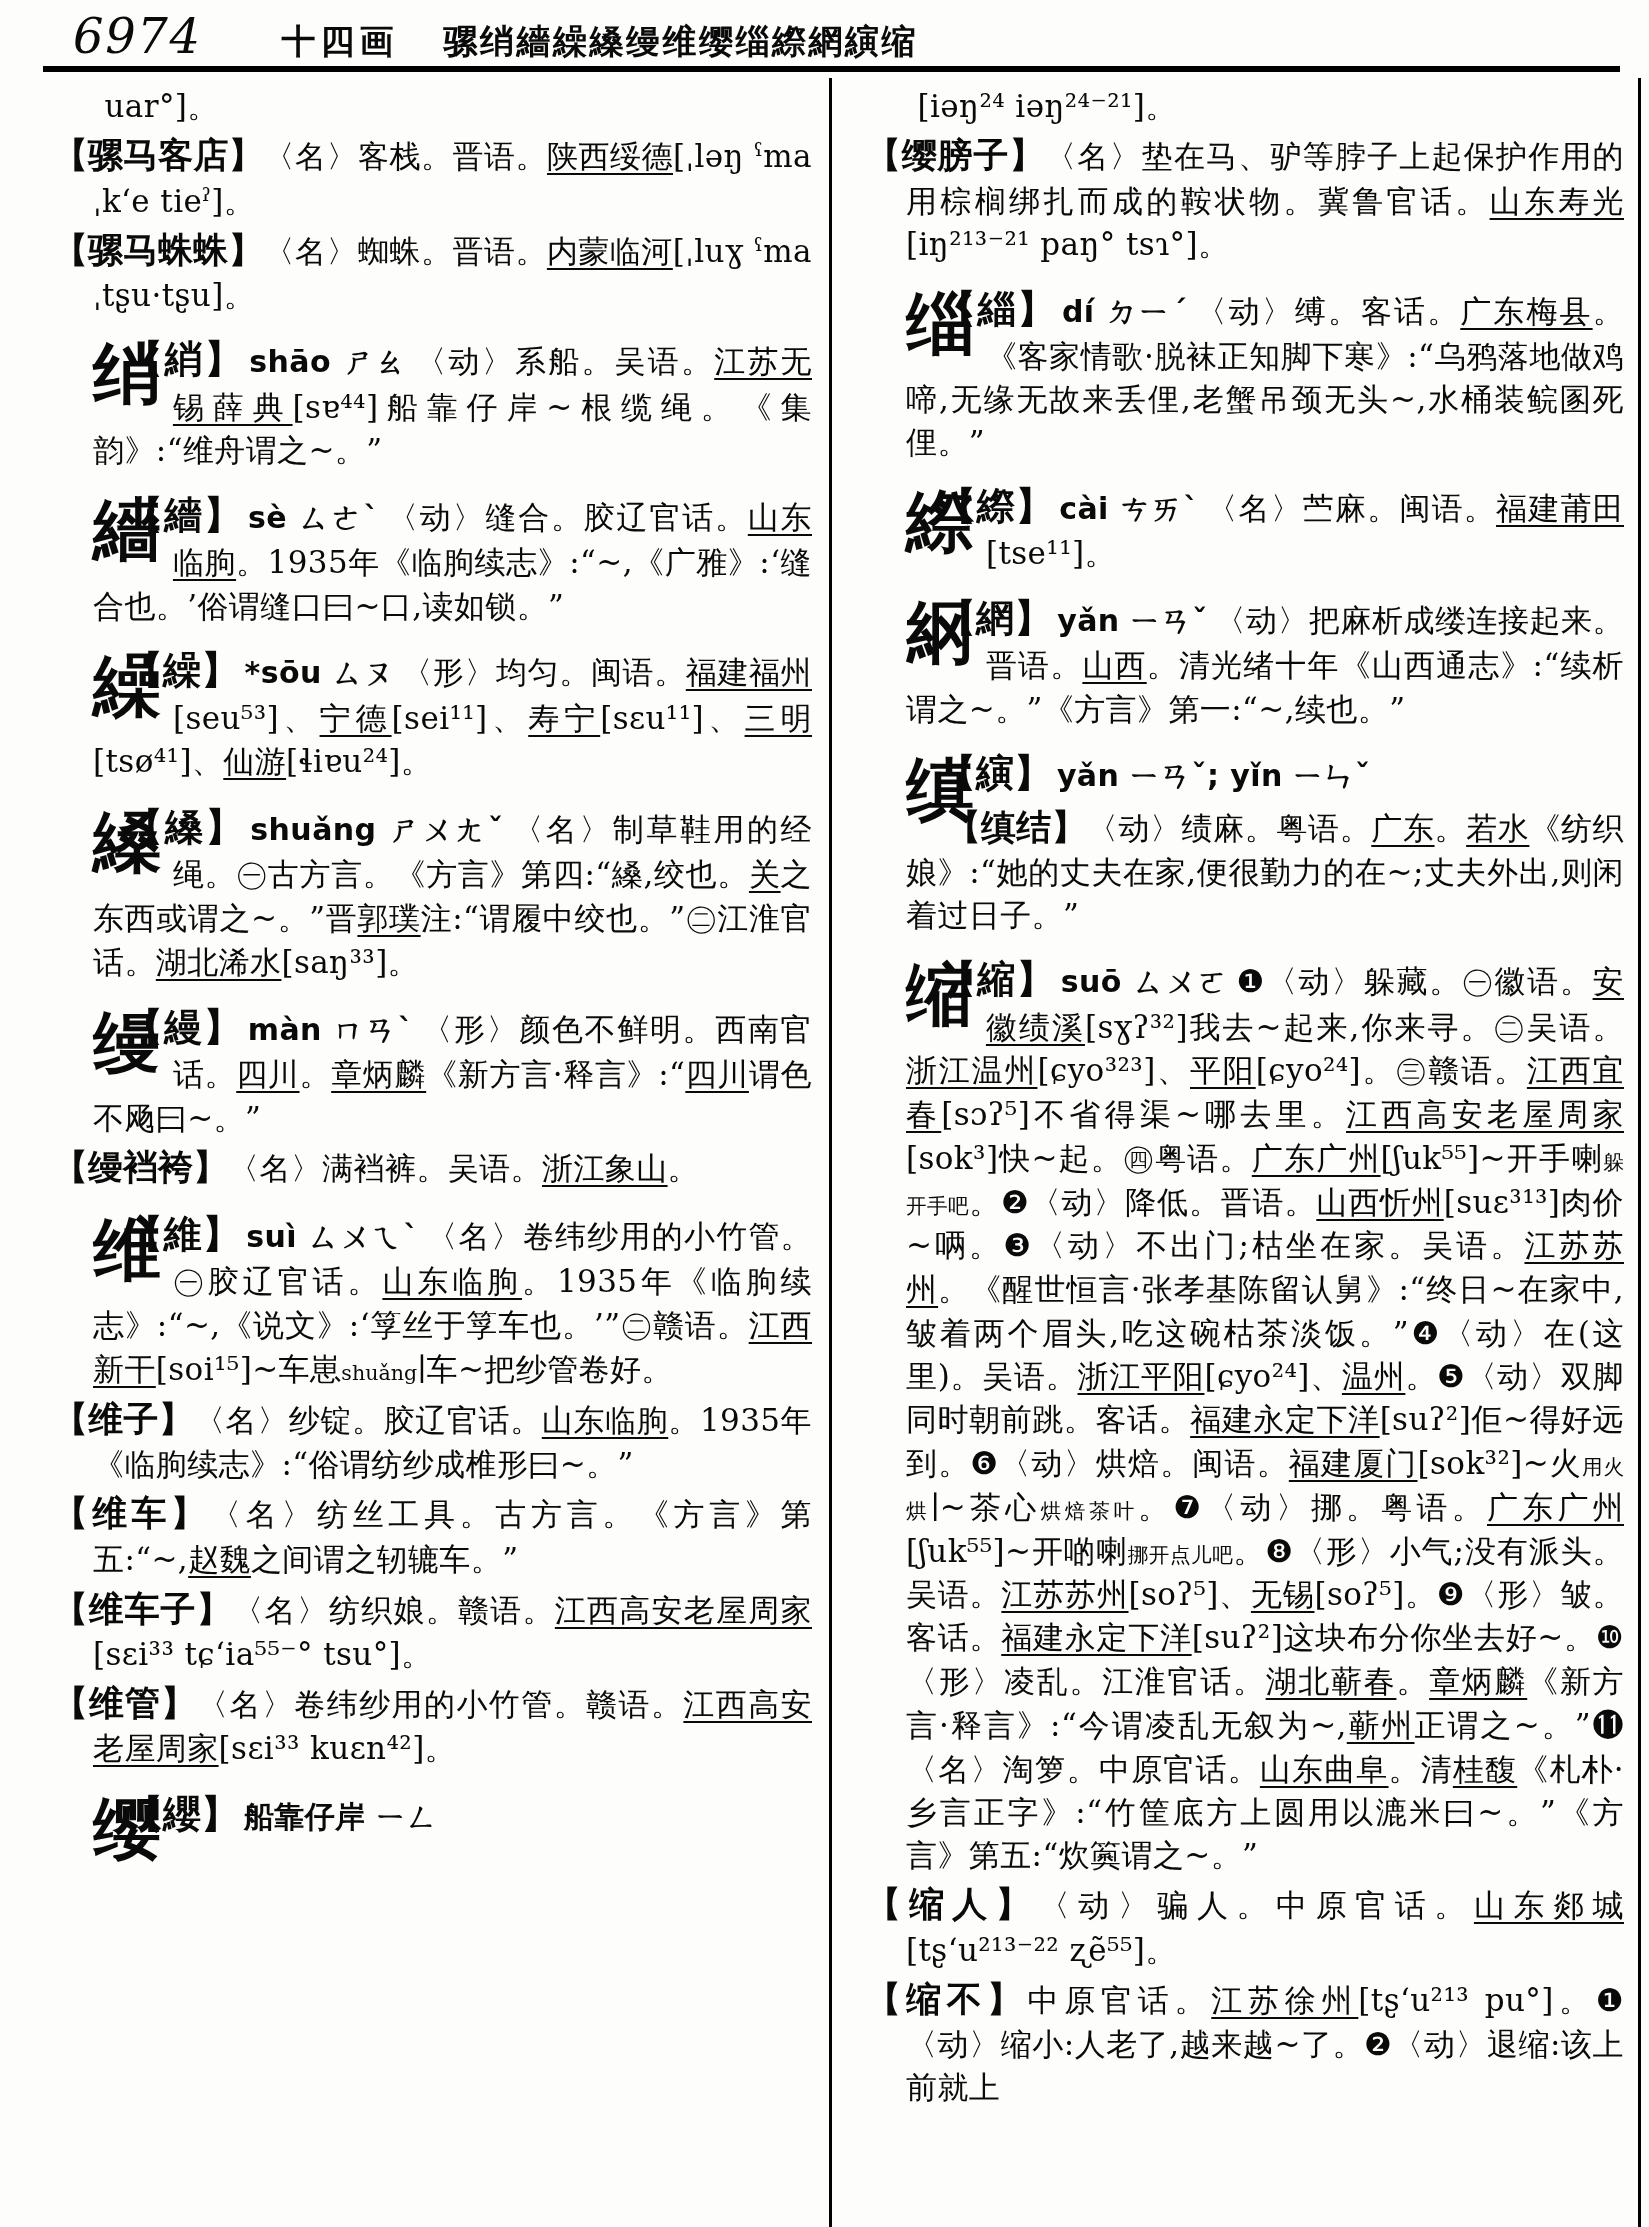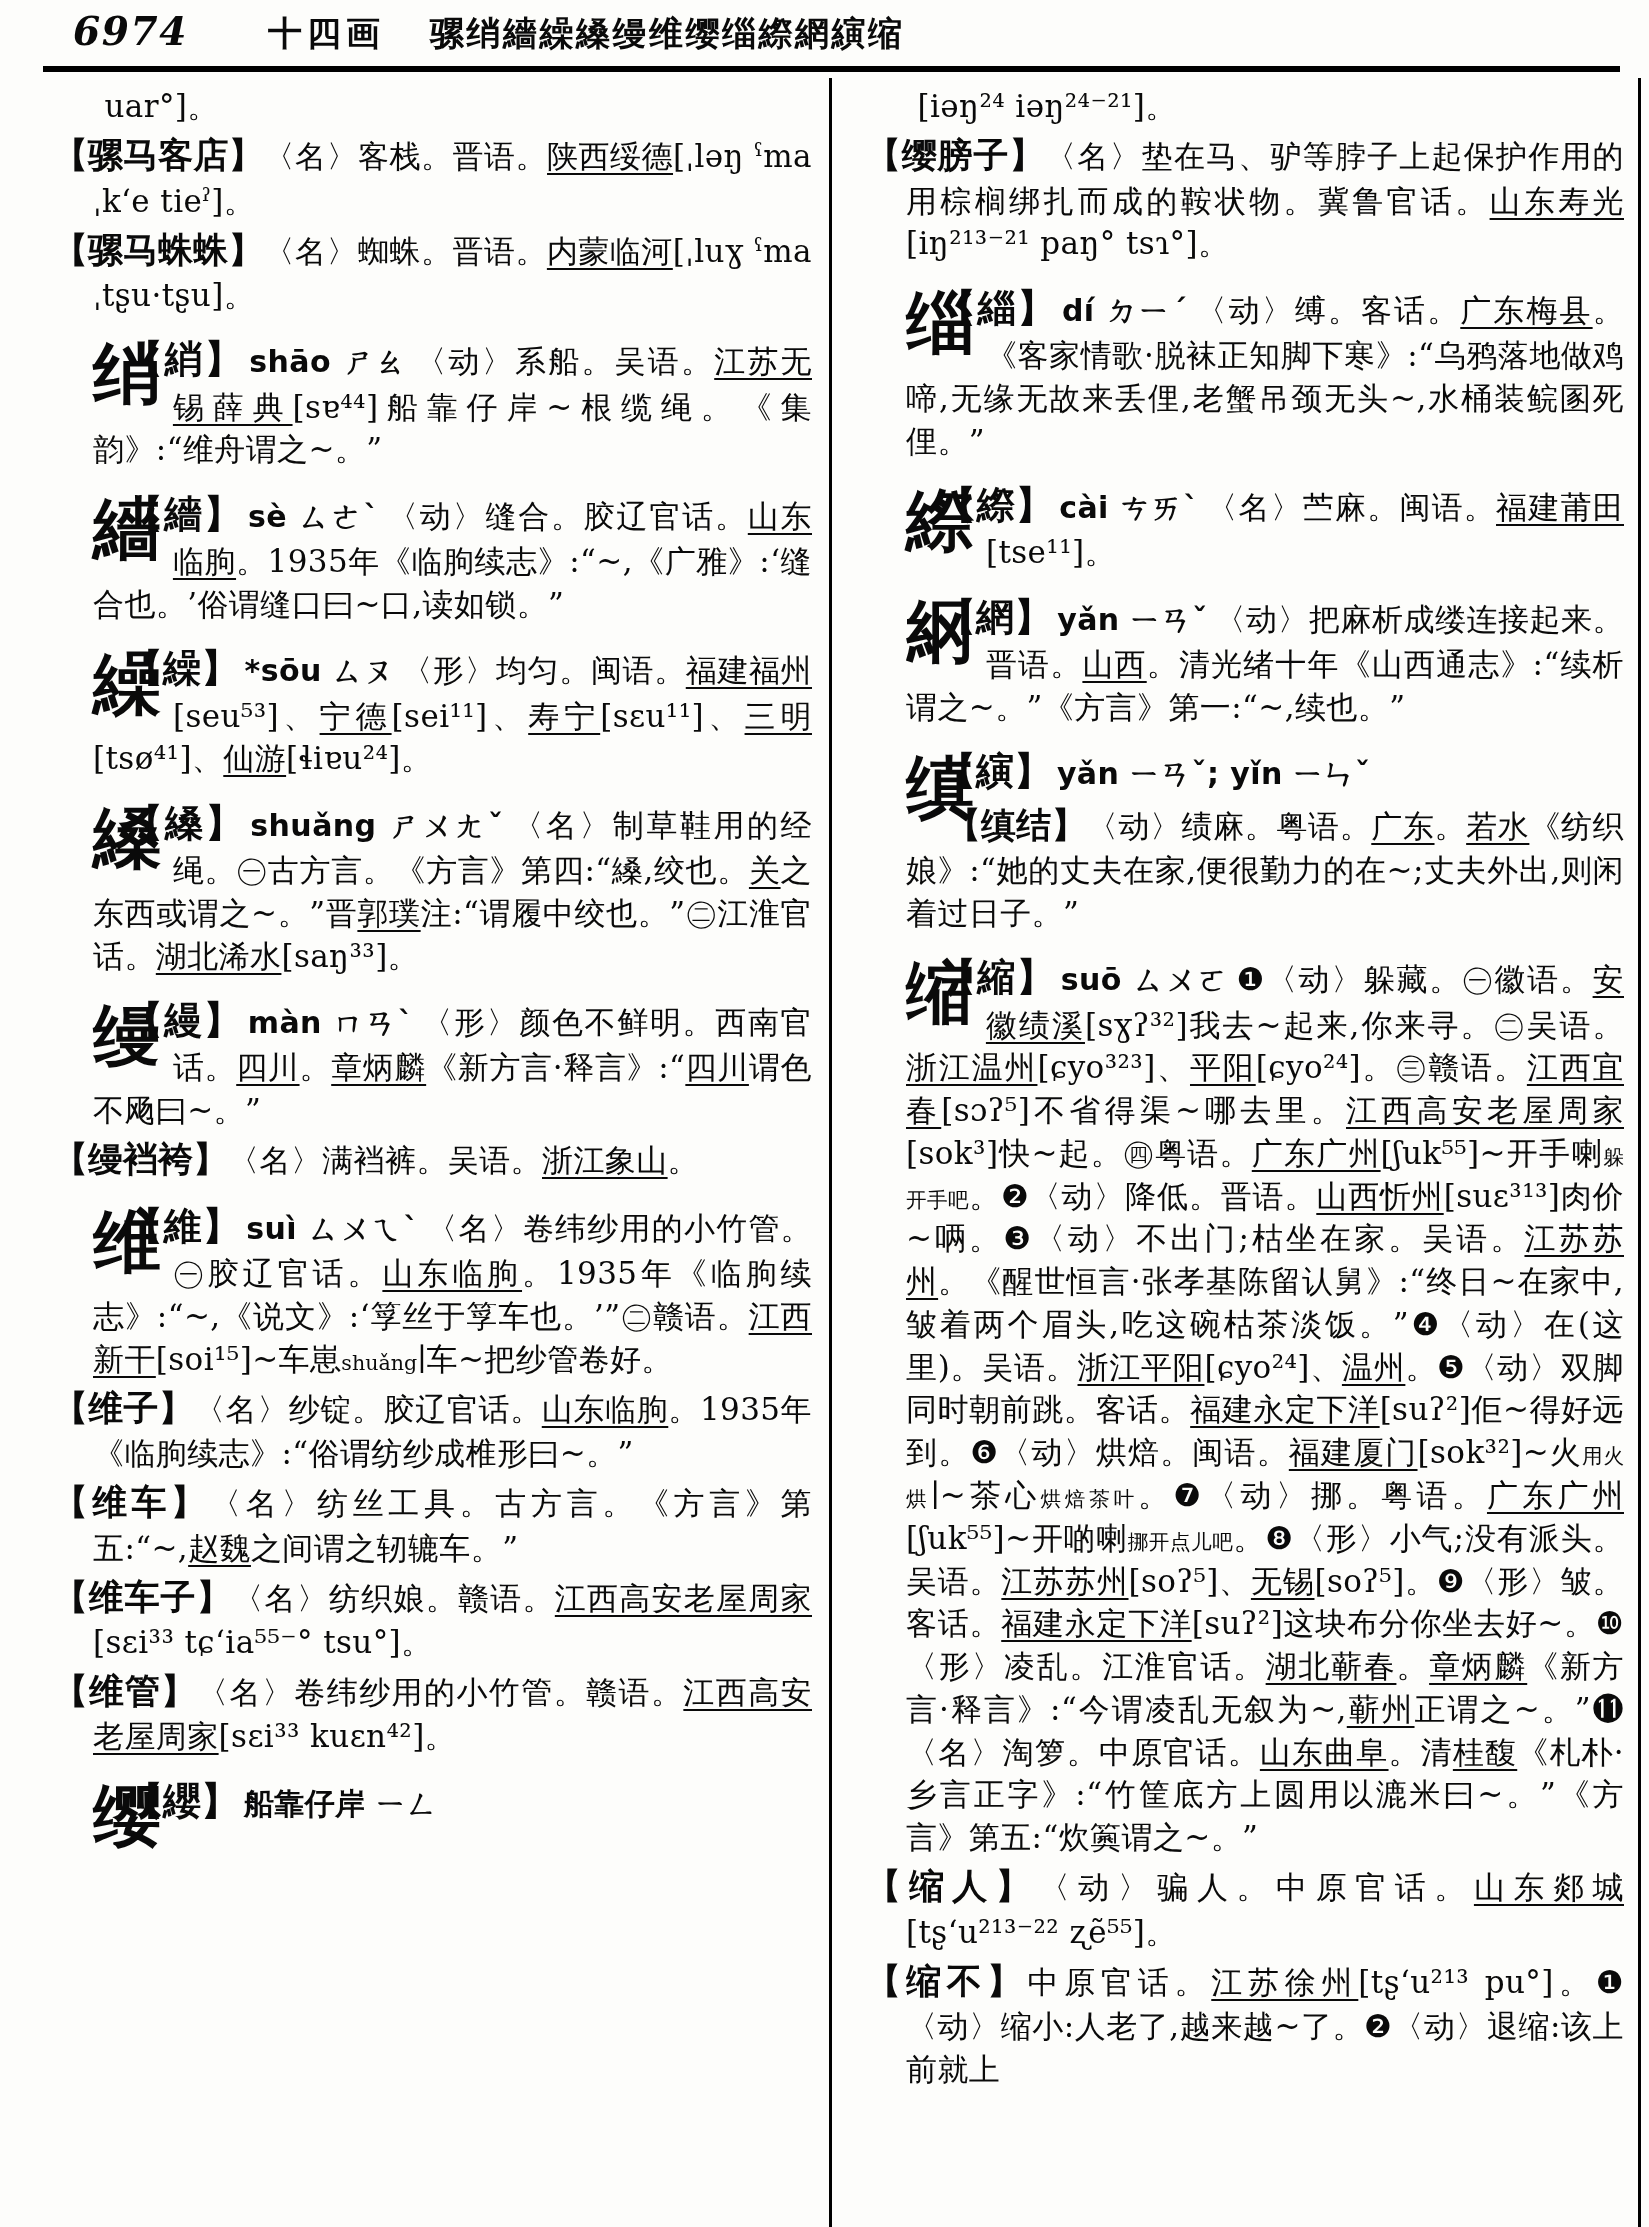--- a/index.html
+++ b/index.html
@@ -1,38 +1,38 @@
 <!DOCTYPE html>
 <html style="font-size:13.2px"><head>
 <meta charset="utf-8">
 <style>
   html,body{margin:0;padding:0;}
   body{width:1650px;height:2227px;background:#f7f6f2;}
   .page{position:relative;width:1650px;height:2227px;background:#fdfdfb;color:#0a0a0a;overflow:hidden;
         font-family:"DejaVu Serif",serif;}
   .header{position:absolute;top:8.2px;left:73px;display:flex;align-items:baseline;gap:45px;}
-  .page-number{font-size:39px;font-weight:bold;font-style:italic;letter-spacing:1.6px;}
+  .page-number{font-size:48px;font-weight:normal;font-style:italic;letter-spacing:1.6px;}
   .section-title{font-size:34px;font-weight:bold;letter-spacing:5px;margin-left:35px;}
   .headword-list{font-size:34px;font-weight:bold;letter-spacing:2.5px;}
   .rule{position:absolute;top:66px;left:43px;width:1577px;height:5.8px;background:#000;}
   .divider{position:absolute;top:78px;bottom:0;left:829px;width:2.5px;background:#000;}
   .rightline{position:absolute;top:78px;bottom:0;left:1638px;width:2.5px;background:#000;}
   .col{position:absolute;top:82px;bottom:0;overflow:hidden;}
   .col-left{left:45px;width:767px;}
   .col-right{left:858px;width:766px;}
   .entry{font-size:31px;line-height:1.38;margin:3.3px 0;padding-left:48px;text-indent:-48px;
          text-align:justify;letter-spacing:0.4px;}
   .entry.kind-cont{text-indent:11.5px;}
   .entry.kind-head{margin-top:16.5px;}
   .headchar{float:left;font-size:68px;line-height:1.02;font-weight:bold;margin:6.6px 11.5px 0 0;text-indent:0;}
   .trad{font-weight:bold;font-size:38px;letter-spacing:0;}
   .cword{font-weight:bold;font-size:35px;letter-spacing:0;margin-left:8px;}
   .pinyin{font-family:"DejaVu Sans",sans-serif;font-weight:bold;font-size:30px;padding:0 6.6px 0 5px;}
   .body small{font-size:20.6px;letter-spacing:0;}
-  .body u{text-decoration:underline;text-underline-offset:5.8px;text-decoration-thickness:2.1px;}
+  .body u{text-decoration:underline;text-underline-offset:5.8px;text-decoration-thickness:2.1px;font-family:Liberation Serif, serif;}
 </style>
 </head>
 <body>
 
 <div class="page">
   <div class="header">
     <span class="page-number">6974</span>
     <span class="section-title">十四画</span>
     <span class="headword-list">骡绡繬繰縔缦维缨缁縩網縯缩</span>
   </div>

